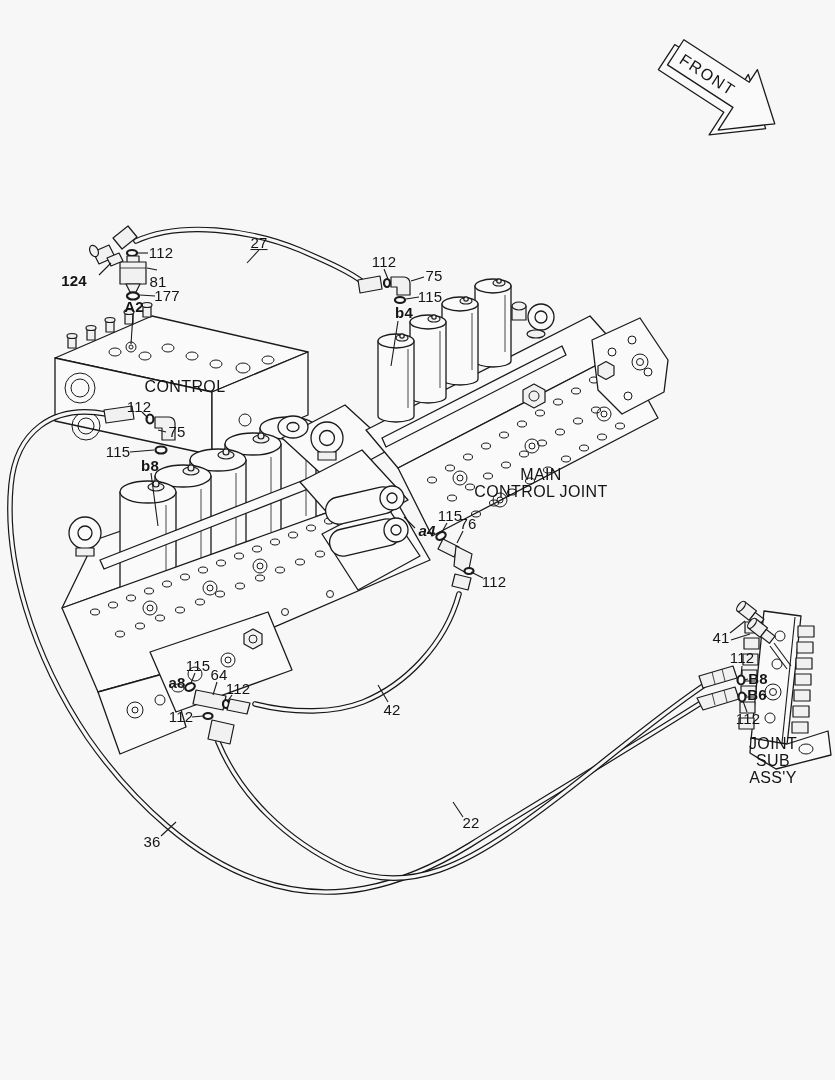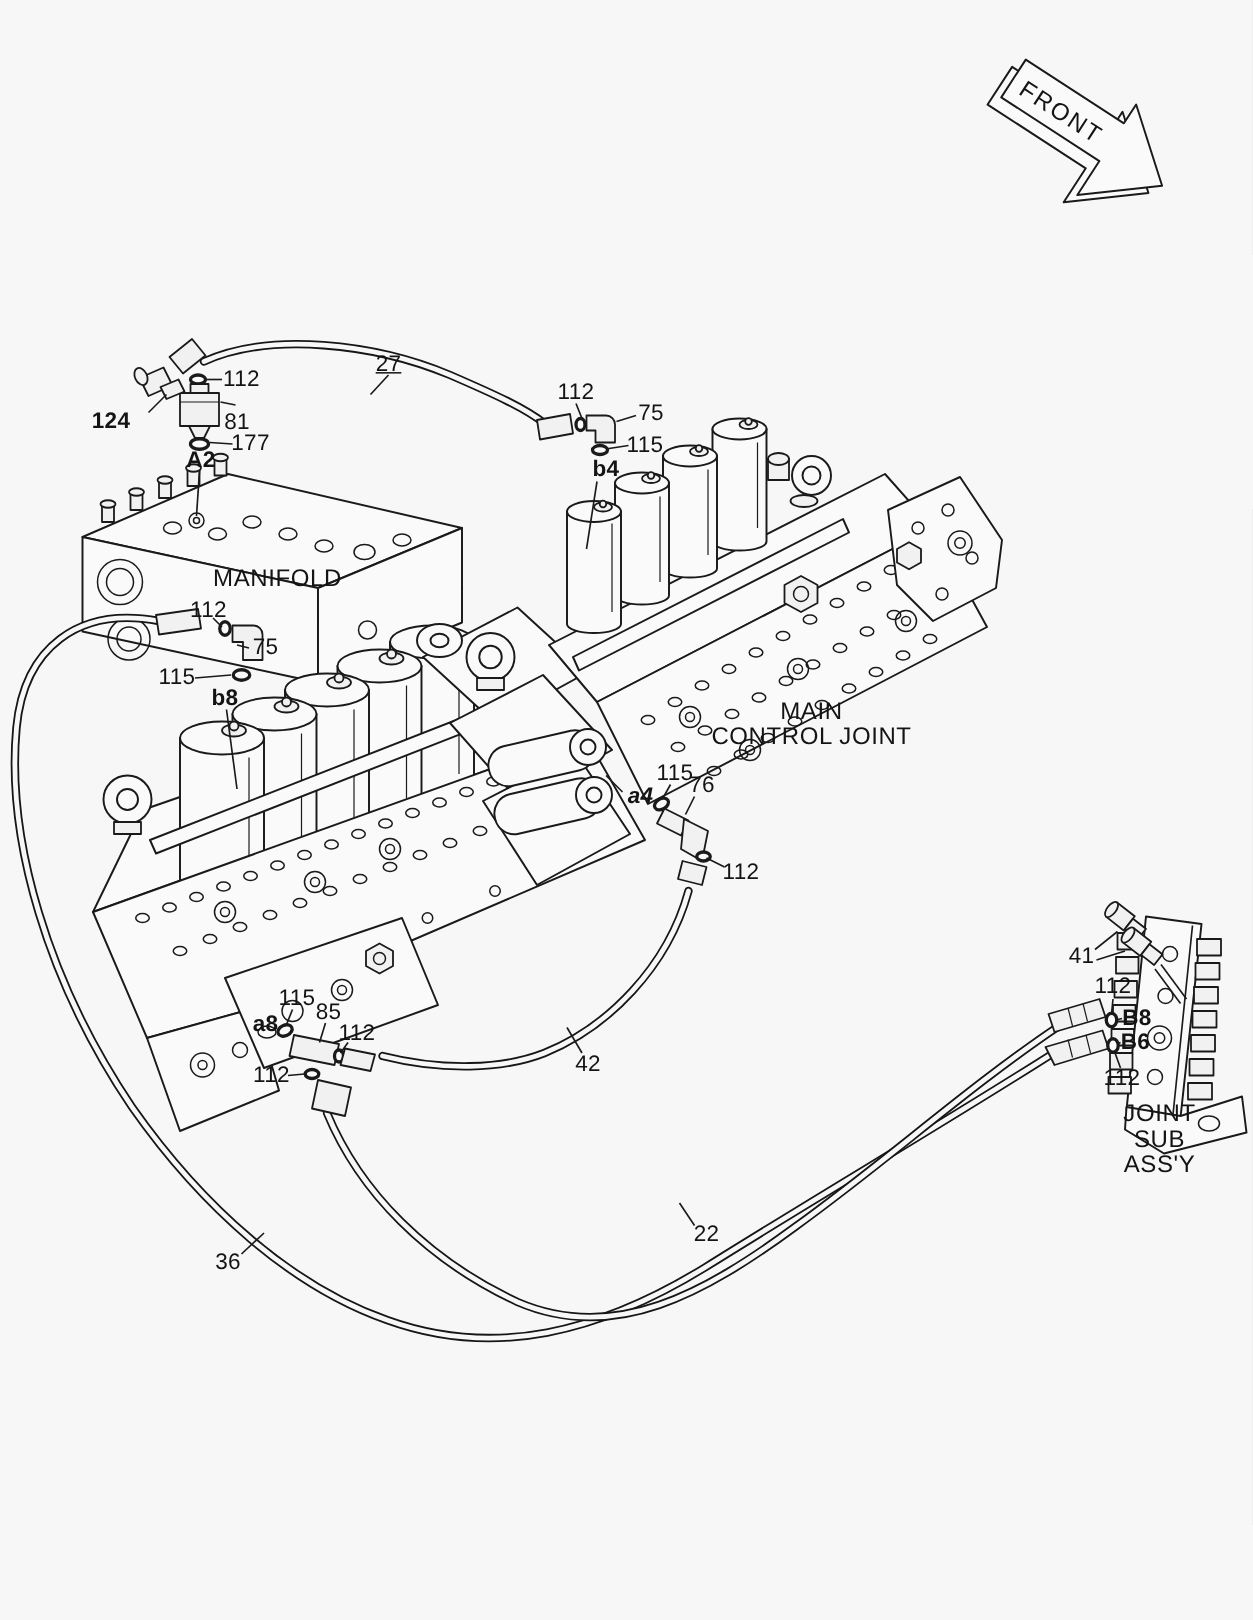--- a/index.html
+++ b/index.html
@@ -468,30 +468,30 @@
       <div class="lbl callout bold" style="left: 404px; top: 313px;">b4</div>
       <div class="lbl callout" style="left: 139px; top: 407px;">112</div>
       <div class="lbl callout" style="left: 177px; top: 432px;">75</div>
       <div class="lbl callout" style="left: 118px; top: 452px;">115</div>
       <div class="lbl callout bold" style="left: 150px; top: 466px;">b8</div>
       <div class="lbl callout" style="left: 450px; top: 516px;">115</div>
       <div class="lbl callout" style="left: 468px; top: 524px;">76</div>
       <div class="lbl callout bold" style="left: 427px; top: 531px; font-style: italic;">a4</div>
       <div class="lbl callout" style="left: 494px; top: 582px;">112</div>
       <div class="lbl callout" style="left: 198px; top: 666px;">115</div>
-      <div class="lbl callout" style="left: 219px; top: 675px;">85</div>
+      <div class="lbl callout" style="left: 219px; top: 675px;">64</div>
       <div class="lbl callout bold" style="left: 177px; top: 683px;">a8</div>
       <div class="lbl callout" style="left: 238px; top: 689px;">112</div>
       <div class="lbl callout" style="left: 181px; top: 717px;">112</div>
       <div class="lbl callout" style="left: 392px; top: 710px;">42</div>
       <div class="lbl callout" style="left: 721px; top: 638px;">41</div>
       <div class="lbl callout" style="left: 742px; top: 658px;">112</div>
       <div class="lbl callout bold" style="left: 758px; top: 679px;">B8</div>
       <div class="lbl callout bold" style="left: 757px; top: 695px;">B6</div>
       <div class="lbl callout" style="left: 748px; top: 719px;">112</div>
       <div class="lbl callout" style="left: 152px; top: 842px;">36</div>
       <div class="lbl callout" style="left: 471px; top: 823px;">22</div>
-      <div class="lbl comp" style="left: 185px; top: 387px;">MANIFOLD</div>
+      <div class="lbl comp" style="left: 185px; top: 387px;">CONTROL</div>
       <div class="lbl comp" style="left: 541px; top: 484px;">MAIN
 CONTROL JOINT</div>
       <div class="lbl comp" style="left: 773px; top: 761px;">JOINT SUB ASS'Y</div>
     </div>
 </div>
 
 </body></html>

